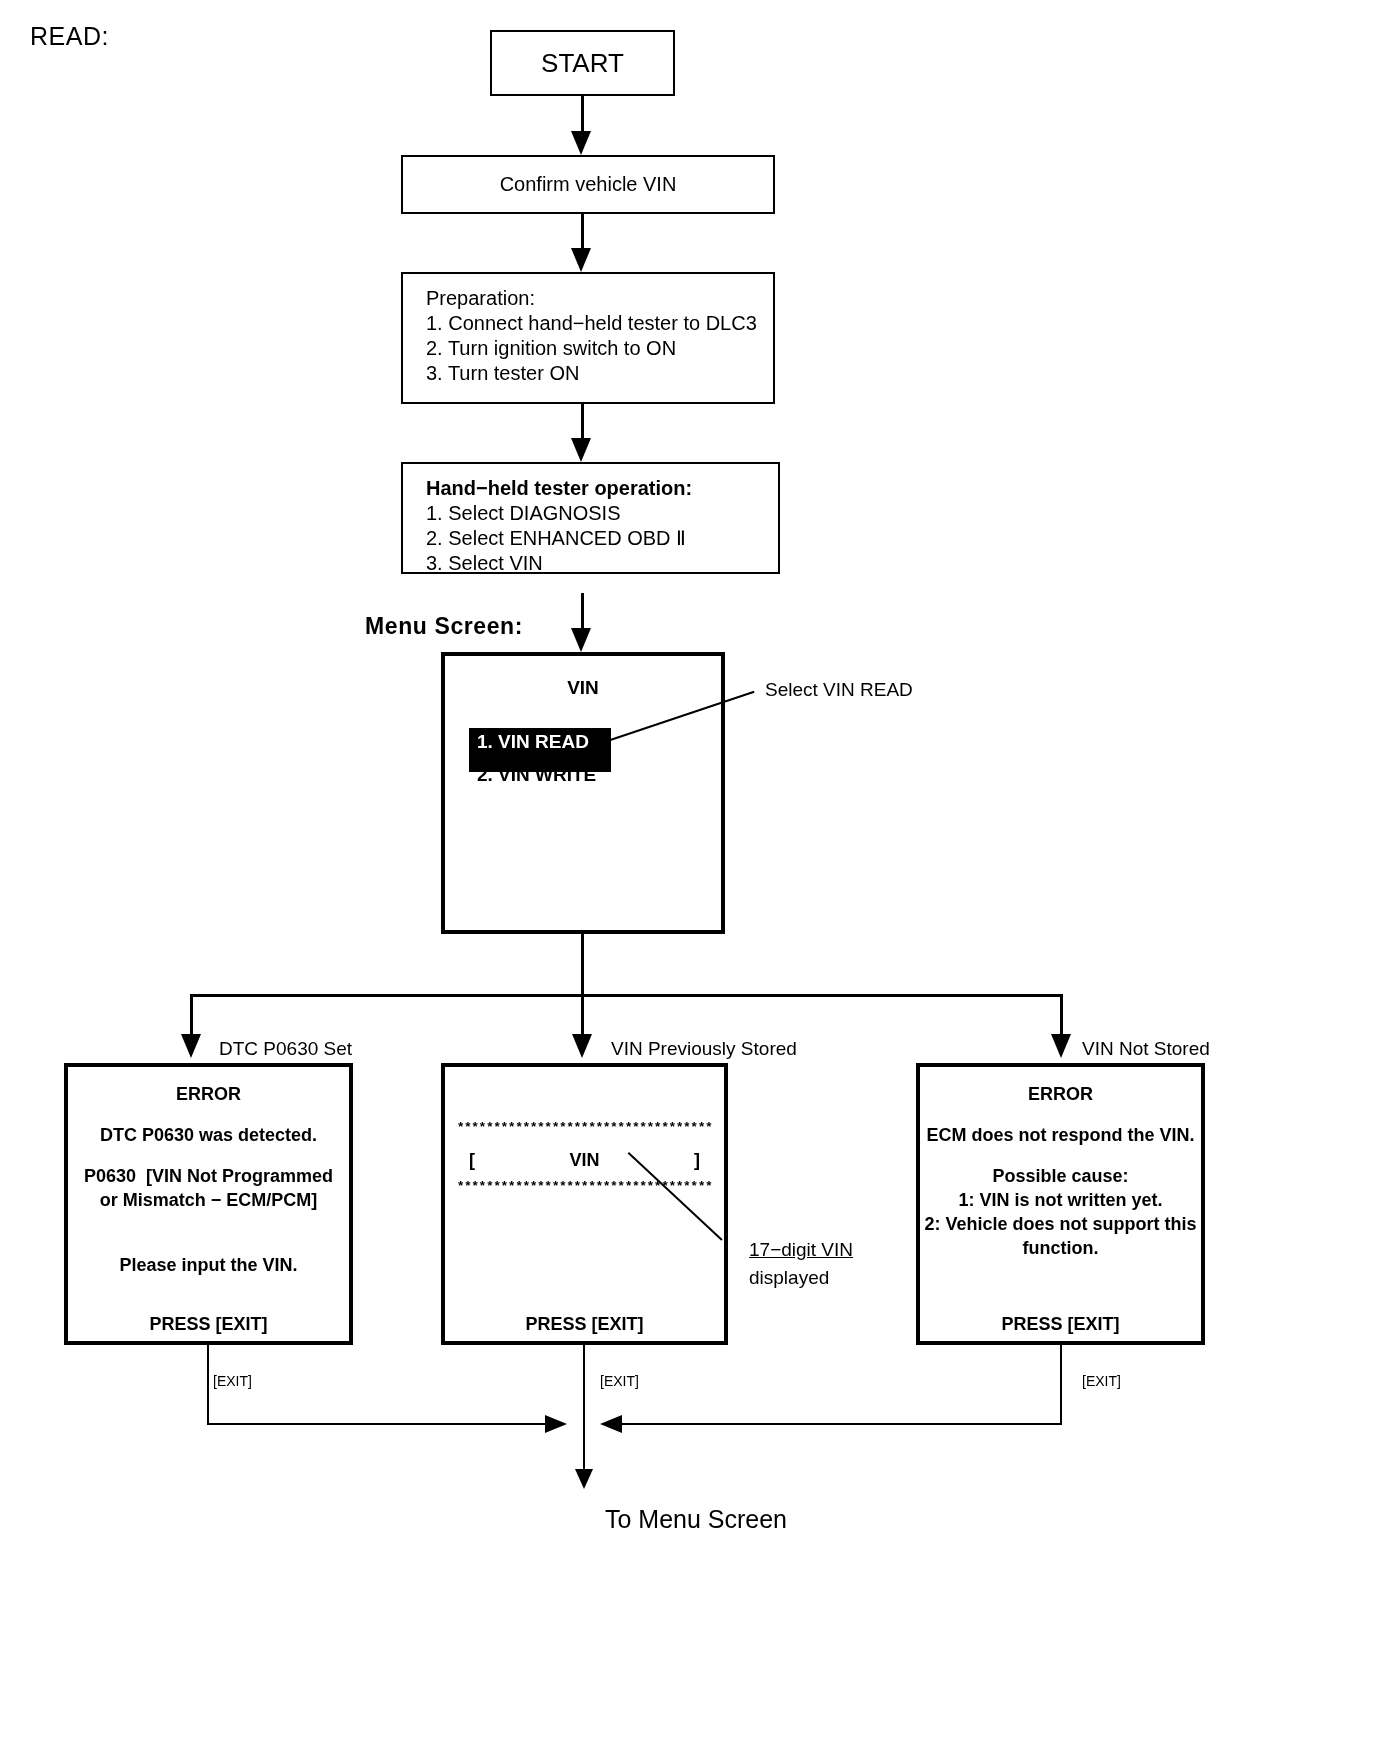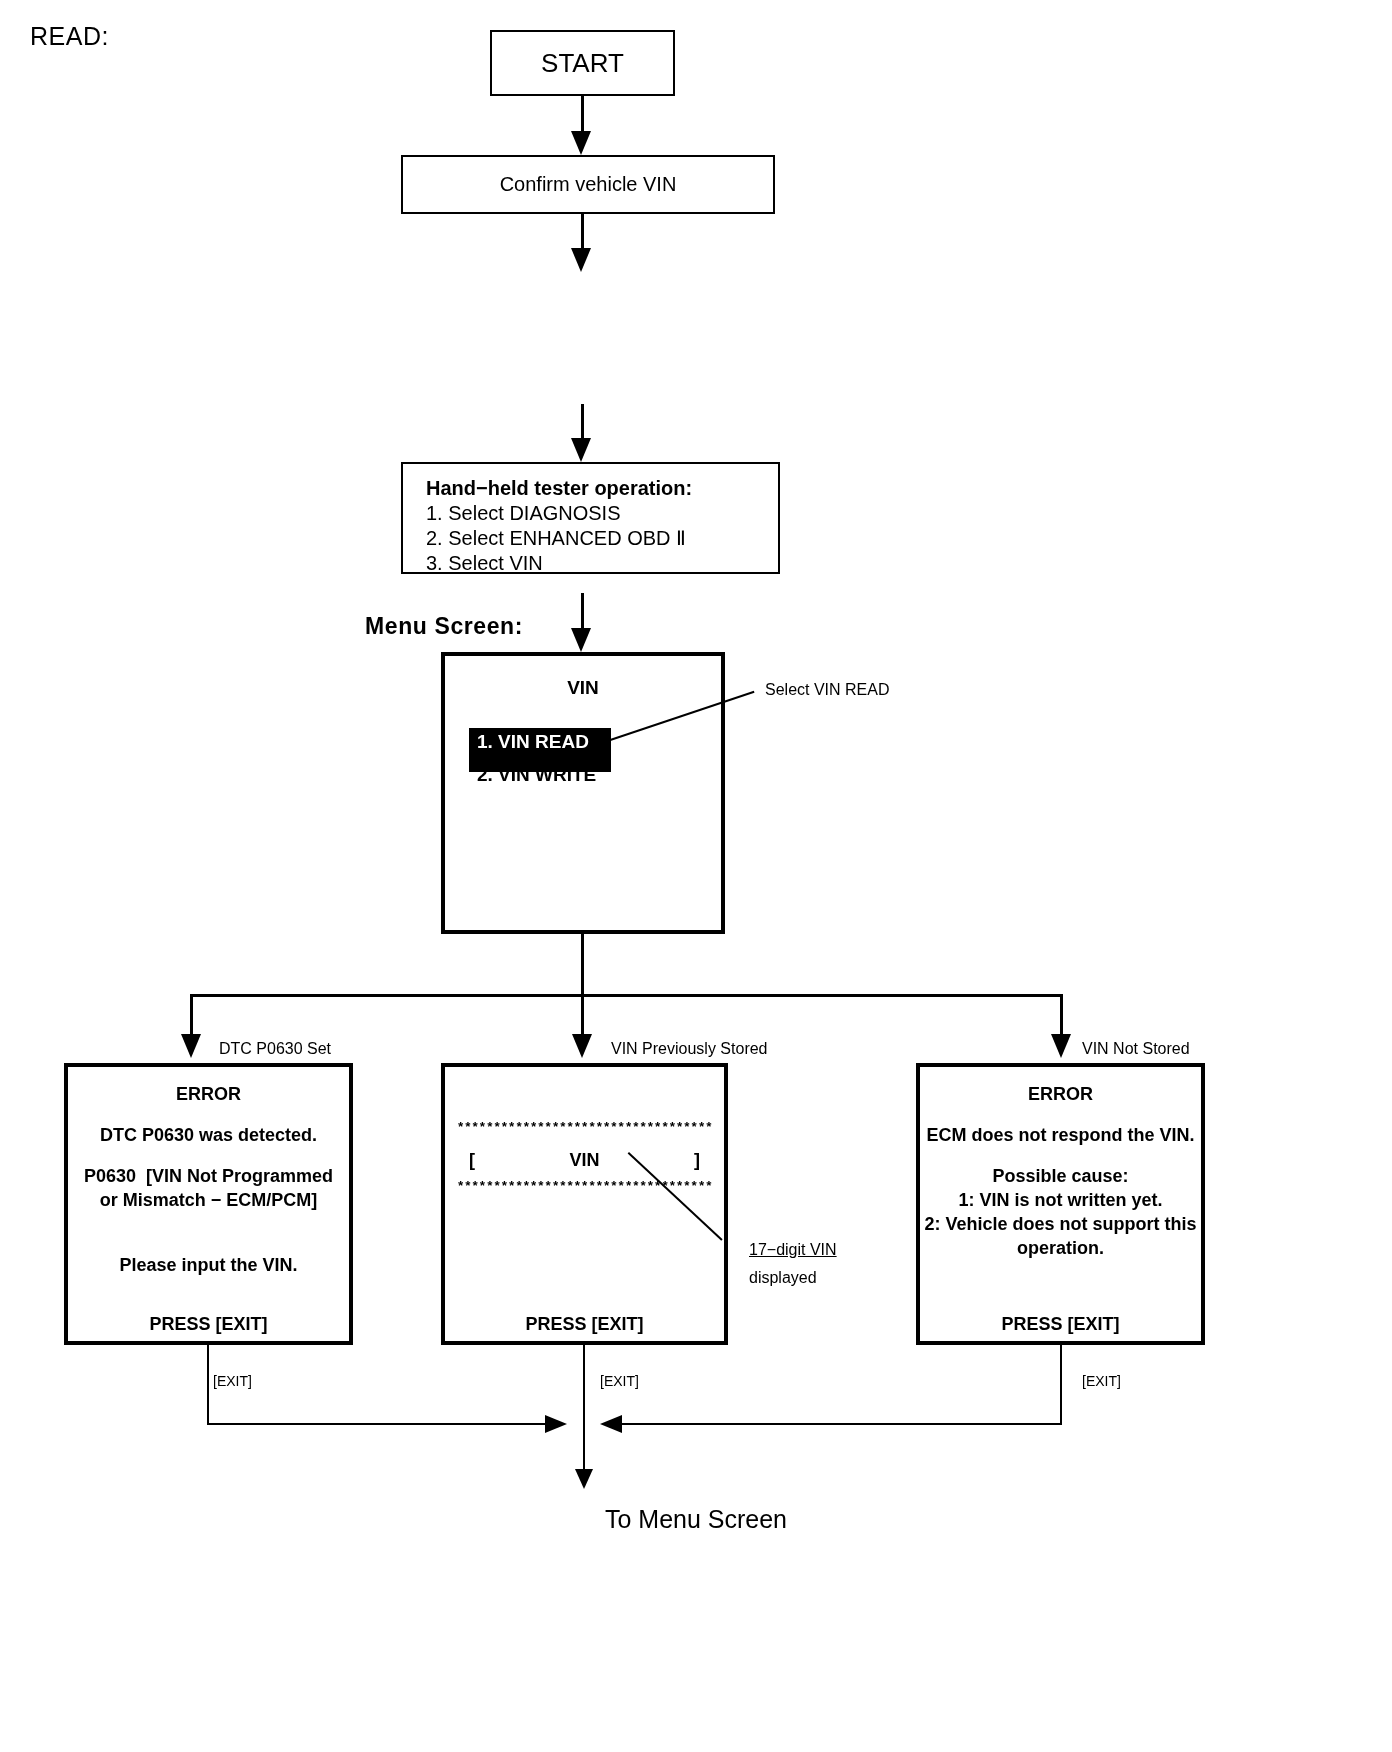--- a/index.html
+++ b/index.html
@@ -180,21 +180,21 @@
     border-bottom: 9px solid transparent;
     border-right: 22px solid #000;
   }
 
   
   .leader { position: absolute; background: #000; height: 2px; transform-origin: 0 0; }
 
   
   .annot {
     position: absolute;
-    font-size: 16px;
+    font-size: 19px;
     line-height: 24px;
     white-space: pre;
   }
 
   .exit-label {
     position: absolute;
     font-size: 14px;
     white-space: pre;
     text-align: center;
   }
@@ -222,20 +222,26 @@
   <div class="vline" style="left:581px; top:96px; height:40px;"></div>
   <div class="arrow-down" style="left:571px; top:131px;"></div>
 
   <div class="abs fbox center-text confirm-box">
     <div class="box-line">Confirm vehicle VIN</div>
   </div>
 
   <div class="vline" style="left:581px; top:214px; height:38px;"></div>
   <div class="arrow-down" style="left:571px; top:248px;"></div>
 
+  <div class="abs fbox prep-box">
+    <div class="box-line">Preparation:</div>
+    <div class="box-line">1. Connect hand−held tester to DLC3</div>
+    <div class="box-line">2. Turn ignition switch to ON</div>
+    <div class="box-line">3. Turn tester ON</div>
+  </div>
 
   <div class="vline" style="left:581px; top:404px; height:40px;"></div>
   <div class="arrow-down" style="left:571px; top:438px;"></div>
 
   <div class="abs fbox tester-box">
     <div class="box-line bold">Hand−held tester operation:</div>
     <div class="box-line">1. Select DIAGNOSIS</div>
     <div class="box-line">2. Select ENHANCED OBD Ⅱ</div>
     <div class="box-line">3. Select VIN</div>
   </div>
@@ -292,21 +298,21 @@
   <div class="leader" style="left:629px; top:1152px; width:128px; transform: rotate(43deg);"></div>
   <div class="annot" style="left:749px; top:1238px;text-decoration:underline;">17−digit VIN</div>
   <div class="annot" style="left:749px; top:1266px;">displayed</div>
 
   <div class="screen err-right">
     <div class="stext" style="top:16px;">ERROR</div>
     <div class="stext" style="top:57px;">ECM does not respond the VIN.</div>
     <div class="stext" style="top:98px;">Possible cause:</div>
     <div class="stext" style="top:122px;">1: VIN is not written yet.</div>
     <div class="stext" style="top:146px;">2: Vehicle does not support this</div>
-    <div class="stext" style="top:170px;">operation.</div>
+    <div class="stext" style="top:170px;">function.</div>
     <div class="stext" style="top:246px;">PRESS [EXIT]</div>
   </div>
 
   <div class="thinv" style="left:207px; top:1345px; height:80px;"></div>
   <div class="exit-label" style="left:213px; top:1373px;">[EXIT]</div>
   <div class="thinh" style="left:207px; top:1423px; width:347px;"></div>
   <div class="arrow-right" style="left:545px; top:1415px;"></div>
 
   <div class="thinv" style="left:583px; top:1345px; height:80px;"></div>
   <div class="exit-label" style="left:600px; top:1373px;">[EXIT]</div>

